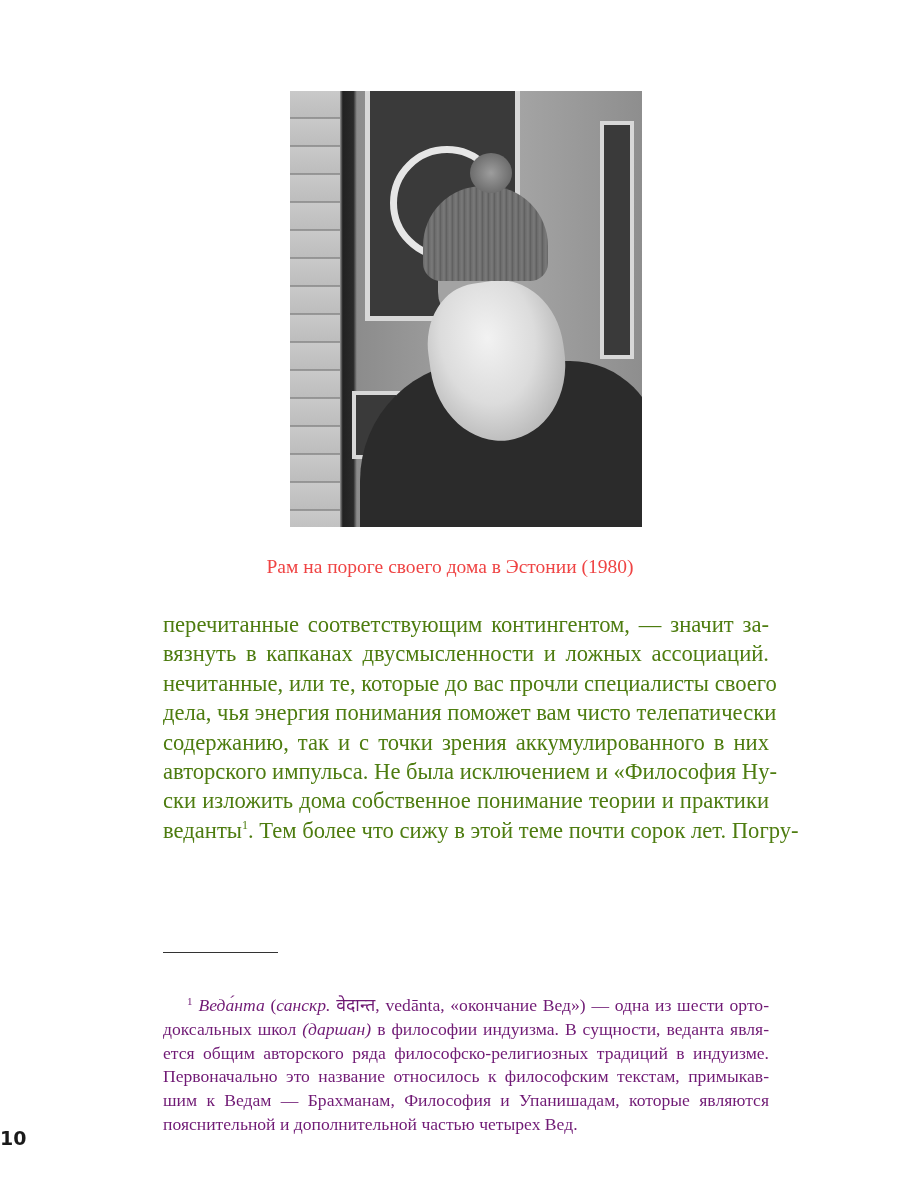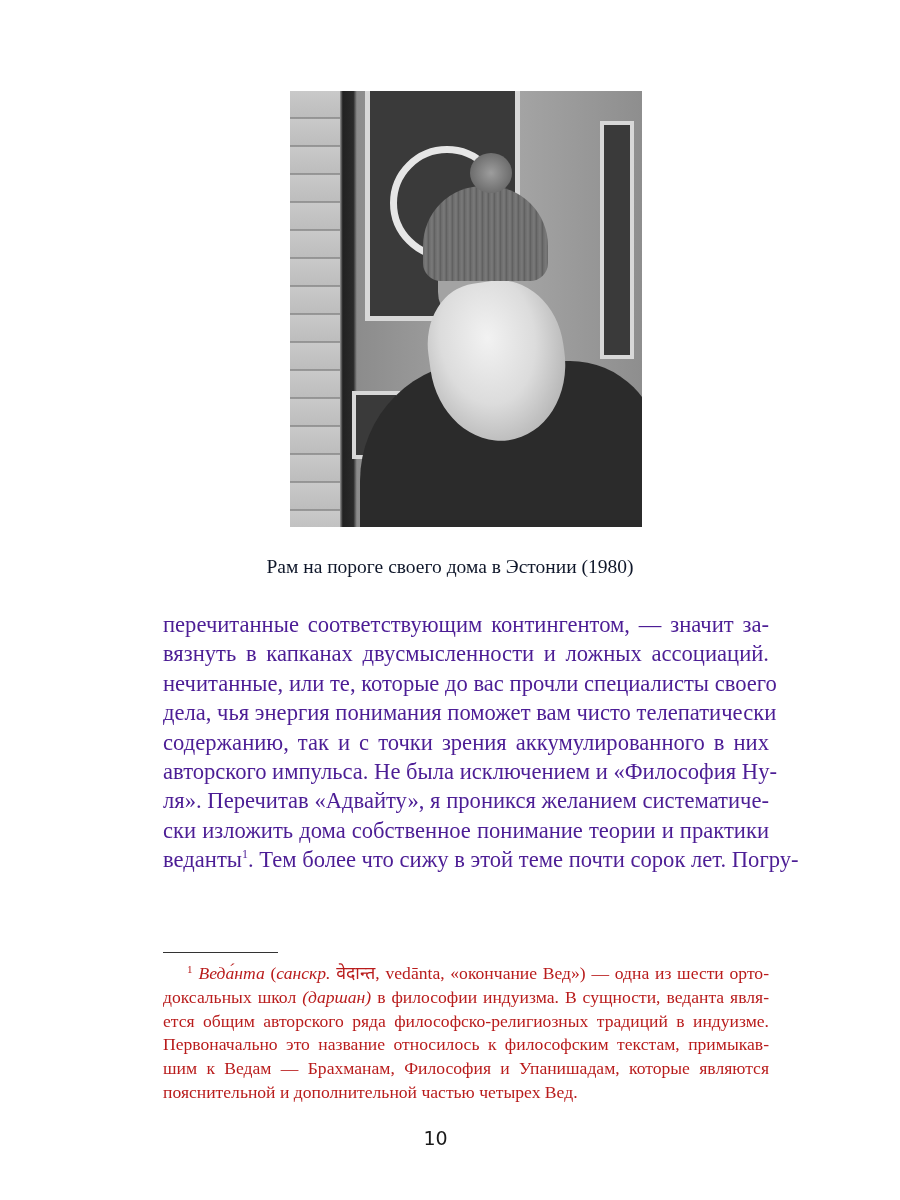--- a/index.html
+++ b/index.html
@@ -48,47 +48,47 @@
     background: repeating-linear-gradient(90deg, #6a6a6a 0px, #7a7a7a 3px, #5c5c5c 6px);
     border-radius: 60px 60px 18px 18px;
   }
   .photo .pompom {
     position: absolute; left: 180px; top: 62px; width: 42px; height: 40px;
     background: radial-gradient(circle, #9d9d9d 0%, #6e6e6e 70%);
     border-radius: 50%;
   }
   .caption {
     position: absolute; left: 0; width: 900px; top: 556px; text-align: center;
-    font-family: "Liberation Serif", serif; font-size: 19.5px; color: #0f172a;
+    font-family: "Liberation Serif", serif; font-size: 19.5px; color: #ef4444;
   }
   .body-text {
     position: absolute; left: 163px; top: 610px; width: 606px;
     font-family: "Liberation Serif", serif; font-size: 22.6px; line-height: 29.4px;
-    color: #4c1d95;
+    color: #4d7c0f;
   }
   .body-text .line { display: block; text-align: justify; text-align-last: justify; white-space: nowrap; height: 29.4px; }
   .body-text .line.last { text-align-last: left; }
   .body-text .line.indent { padding-left: 28px; }
   sup.fn { font-size: 12px; vertical-align: 9px; line-height: 0; }
   .fn-rule {
     position: absolute; left: 163px; top: 952px; width: 115px; height: 0;
     border-top: 1.3px solid #333;
   }
   .footnote {
-    position: absolute; left: 163px; top: 962px; width: 606px;
-    font-family: "Liberation Serif", serif; font-size: 17.6px; line-height: 23.8px; color: #b91c1c;
+    position: absolute; left: 163px; top: 994px; width: 606px;
+    font-family: "Liberation Serif", serif; font-size: 17.6px; line-height: 23.8px; color: #701a75;
   }
   .footnote .line { display: block; text-align: justify; text-align-last: justify; white-space: nowrap; height: 23.8px; }
   .footnote .line.last { text-align-last: left; }
   .footnote .line.indent { padding-left: 24px; }
   .footnote .mark { font-size: 11px; vertical-align: 6px; line-height: 0; margin-right: 6px; }
   .footnote i { font-style: italic; }
   .page-number {
-    position: absolute; left: 0; width: 871px; top: 1127px; text-align: center;
-    font-family: "DejaVu Sans", sans-serif; font-size: 19px; color: #1a1a1a;
+    position: absolute; left: 0; width: 871px; top: 1127px; text-align: left;
+    font-family: "DejaVu Sans", sans-serif; font-size: 19px; color: #1a1a1a; font-weight: bold;
   }
 </style>
 </head>
 <body>
 
 <div class="photo" title="Black-and-white photograph of a bearded elderly man in a knitted hat standing at a wooden door decorated with painted symbols">
   <div class="planks"></div>
   <div class="panel"></div>
   <div class="circle"></div>
   <div class="panel2"></div>
@@ -102,21 +102,20 @@
 
 <div class="caption">Рам на пороге своего дома в Эстонии (1980)</div>
 
 <div class="body-text">
   <span class="line">перечитанные соответствующим контингентом, — значит за-</span>
   <span class="line">вязнуть в капканах двусмысленности и ложных ассоциаций.</span>
   <span class="line">нечитанные, или те, которые до вас прочли специалисты своего</span>
   <span class="line">дела, чья энергия понимания поможет вам чисто телепатически</span>
   <span class="line">содержанию, так и с точки зрения аккумулированного в них</span>
   <span class="line">авторского импульса. Не была исключением и «Философия Ну-</span>
-  <span class="line">ля». Перечитав «Адвайту», я проникся желанием систематиче-</span>
   <span class="line">ски изложить дома собственное понимание теории и практики</span>
   <span class="line"><span>веданты</span><sup class="fn">1</sup><span>. Тем более что сижу в этой теме почти сорок лет. Погру-</span></span>
 </div>
 
 <div class="fn-rule"></div>
 
 <div class="footnote">
   <span class="line indent"><span class="mark">1</span><i>Веда́нта</i><span> (</span><i>санскр.</i><span> वेदान्त</span><span>, vedānta, «окончание Вед») — одна из шести орто-</span></span>
   <span class="line"><span>доксальных школ </span><i>(даршан)</i><span> в философии индуизма. В сущности, веданта явля-</span></span>
   <span class="line">ется общим авторского ряда философско-религиозных традиций в индуизме.</span>

